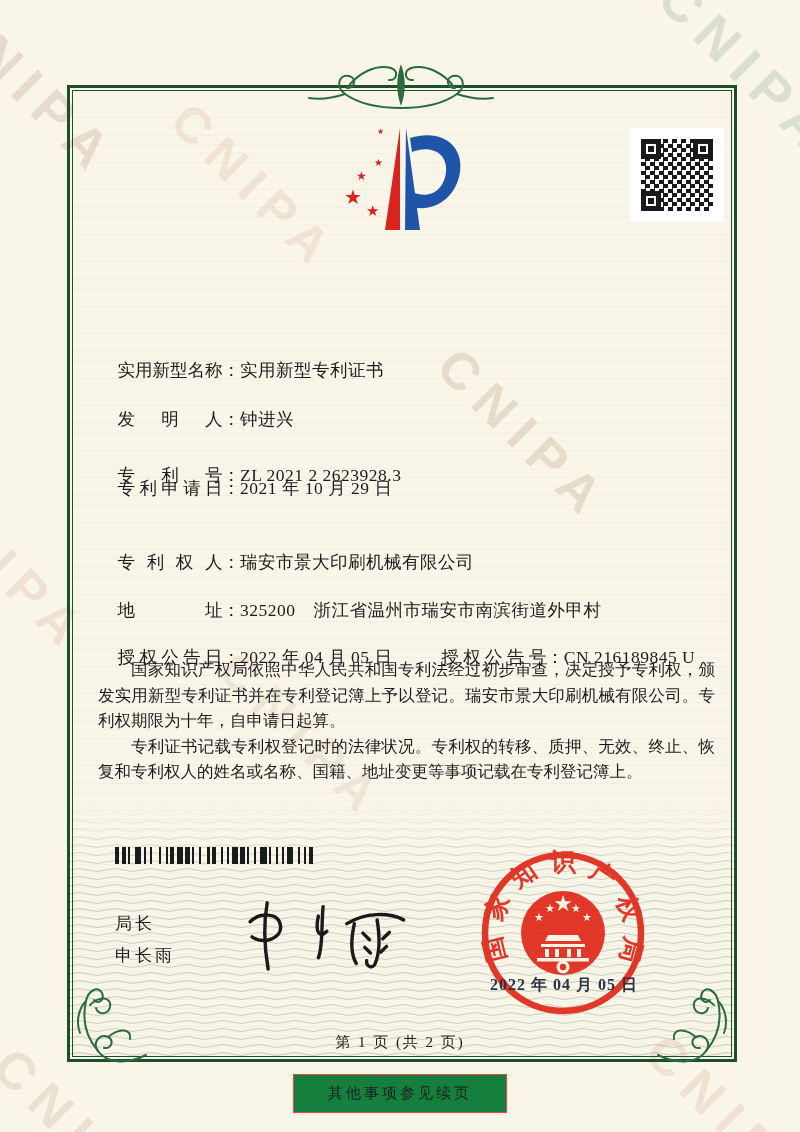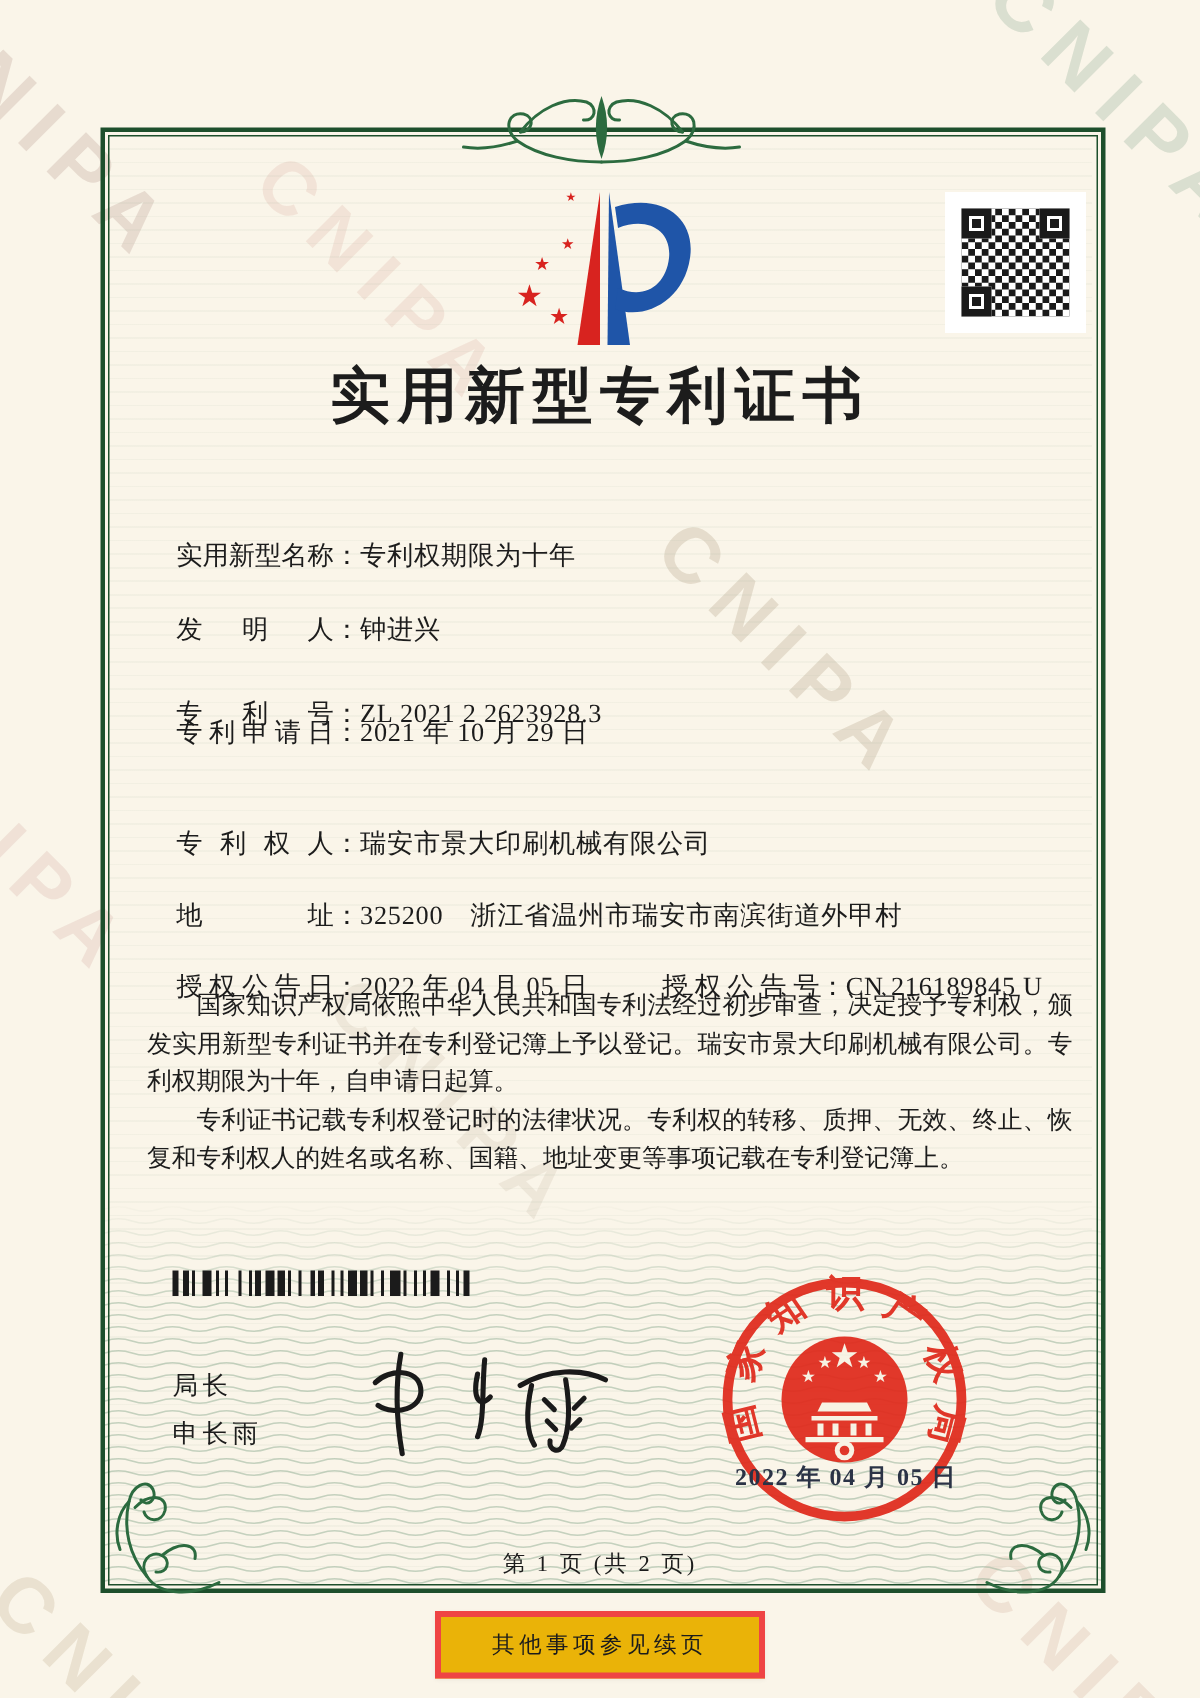--- a/index.html
+++ b/index.html
@@ -48,22 +48,22 @@
   .signer-name{position:absolute;left:115px;top:944px;font-family:"Liberation Sans","DejaVu Sans",sans-serif;
       font-size:17px;letter-spacing:3px;z-index:2;}
   .signature{position:absolute;left:235px;top:893px;z-index:2;}
   
   .seal{position:absolute;left:475px;top:845px;z-index:3;}
   .seal-date{position:absolute;left:478px;top:975px;width:172px;text-align:center;font-size:16px;
       letter-spacing:1px;color:#2b3346;font-weight:700;z-index:4;}
   
   .page-note{position:absolute;left:0;top:1033px;width:100%;text-align:center;font-size:15px;
       letter-spacing:2px;z-index:2;}
-  .cont-box{position:absolute;left:50%;top:1074px;transform:translateX(-50%);background:#eab308;
-      border:4px solid #ef4444;box-shadow:0 1px 3px rgba(0,0,0,.06);padding:9px 34px;z-index:2;}
+  .cont-box{position:absolute;left:50%;top:1074px;transform:translateX(-50%);background:#15803d;
+      border:1px solid #ef4444;box-shadow:0 1px 3px rgba(0,0,0,.06);padding:9px 34px;z-index:2;}
   .cont-note{font-size:15px;letter-spacing:3px;}
   
   .orn{position:absolute;z-index:2;}
   .orn path{stroke:#2c6b3f;stroke-width:2;fill:none;stroke-linecap:round;}
   .orn .leaf{fill:#2c6b3f;stroke:none;}
 </style>
 </head>
 <body>
 
 <div class="page">
@@ -161,24 +161,23 @@
         <i></i>
       </div>
     <div class="qr-finder" style="left:63px;top:11px;">
         <i></i>
       </div>
     <div class="qr-finder" style="left:11px;top:63px;">
         <i></i>
       </div>
   </div>
 
-  <div class="title">实用新型专利证书</div>
 
   <div class="frow" style="top:334px;">
-    <span class="flabel">实用新型名称</span><span>：</span><span class="fvalue">专利权期限为十年</span>
+    <span class="flabel">实用新型名称</span><span>：</span><span class="fvalue">实用新型专利证书</span>
   </div>
   <div class="frow" style="top:383px;">
     <span class="flabel">发明人</span><span>：</span><span class="fvalue">钟进兴</span>
   </div>
   <div class="frow" style="top:439px;">
     <span class="flabel">专利号</span><span>：</span><span class="fvalue">ZL 2021 2 2623928.3</span>
   </div>
   <div class="frow" style="top:452px;">
     <span class="flabel">专利申请日</span><span>：</span><span class="fvalue">2021 年 10 月 29 日</span>
   </div>

